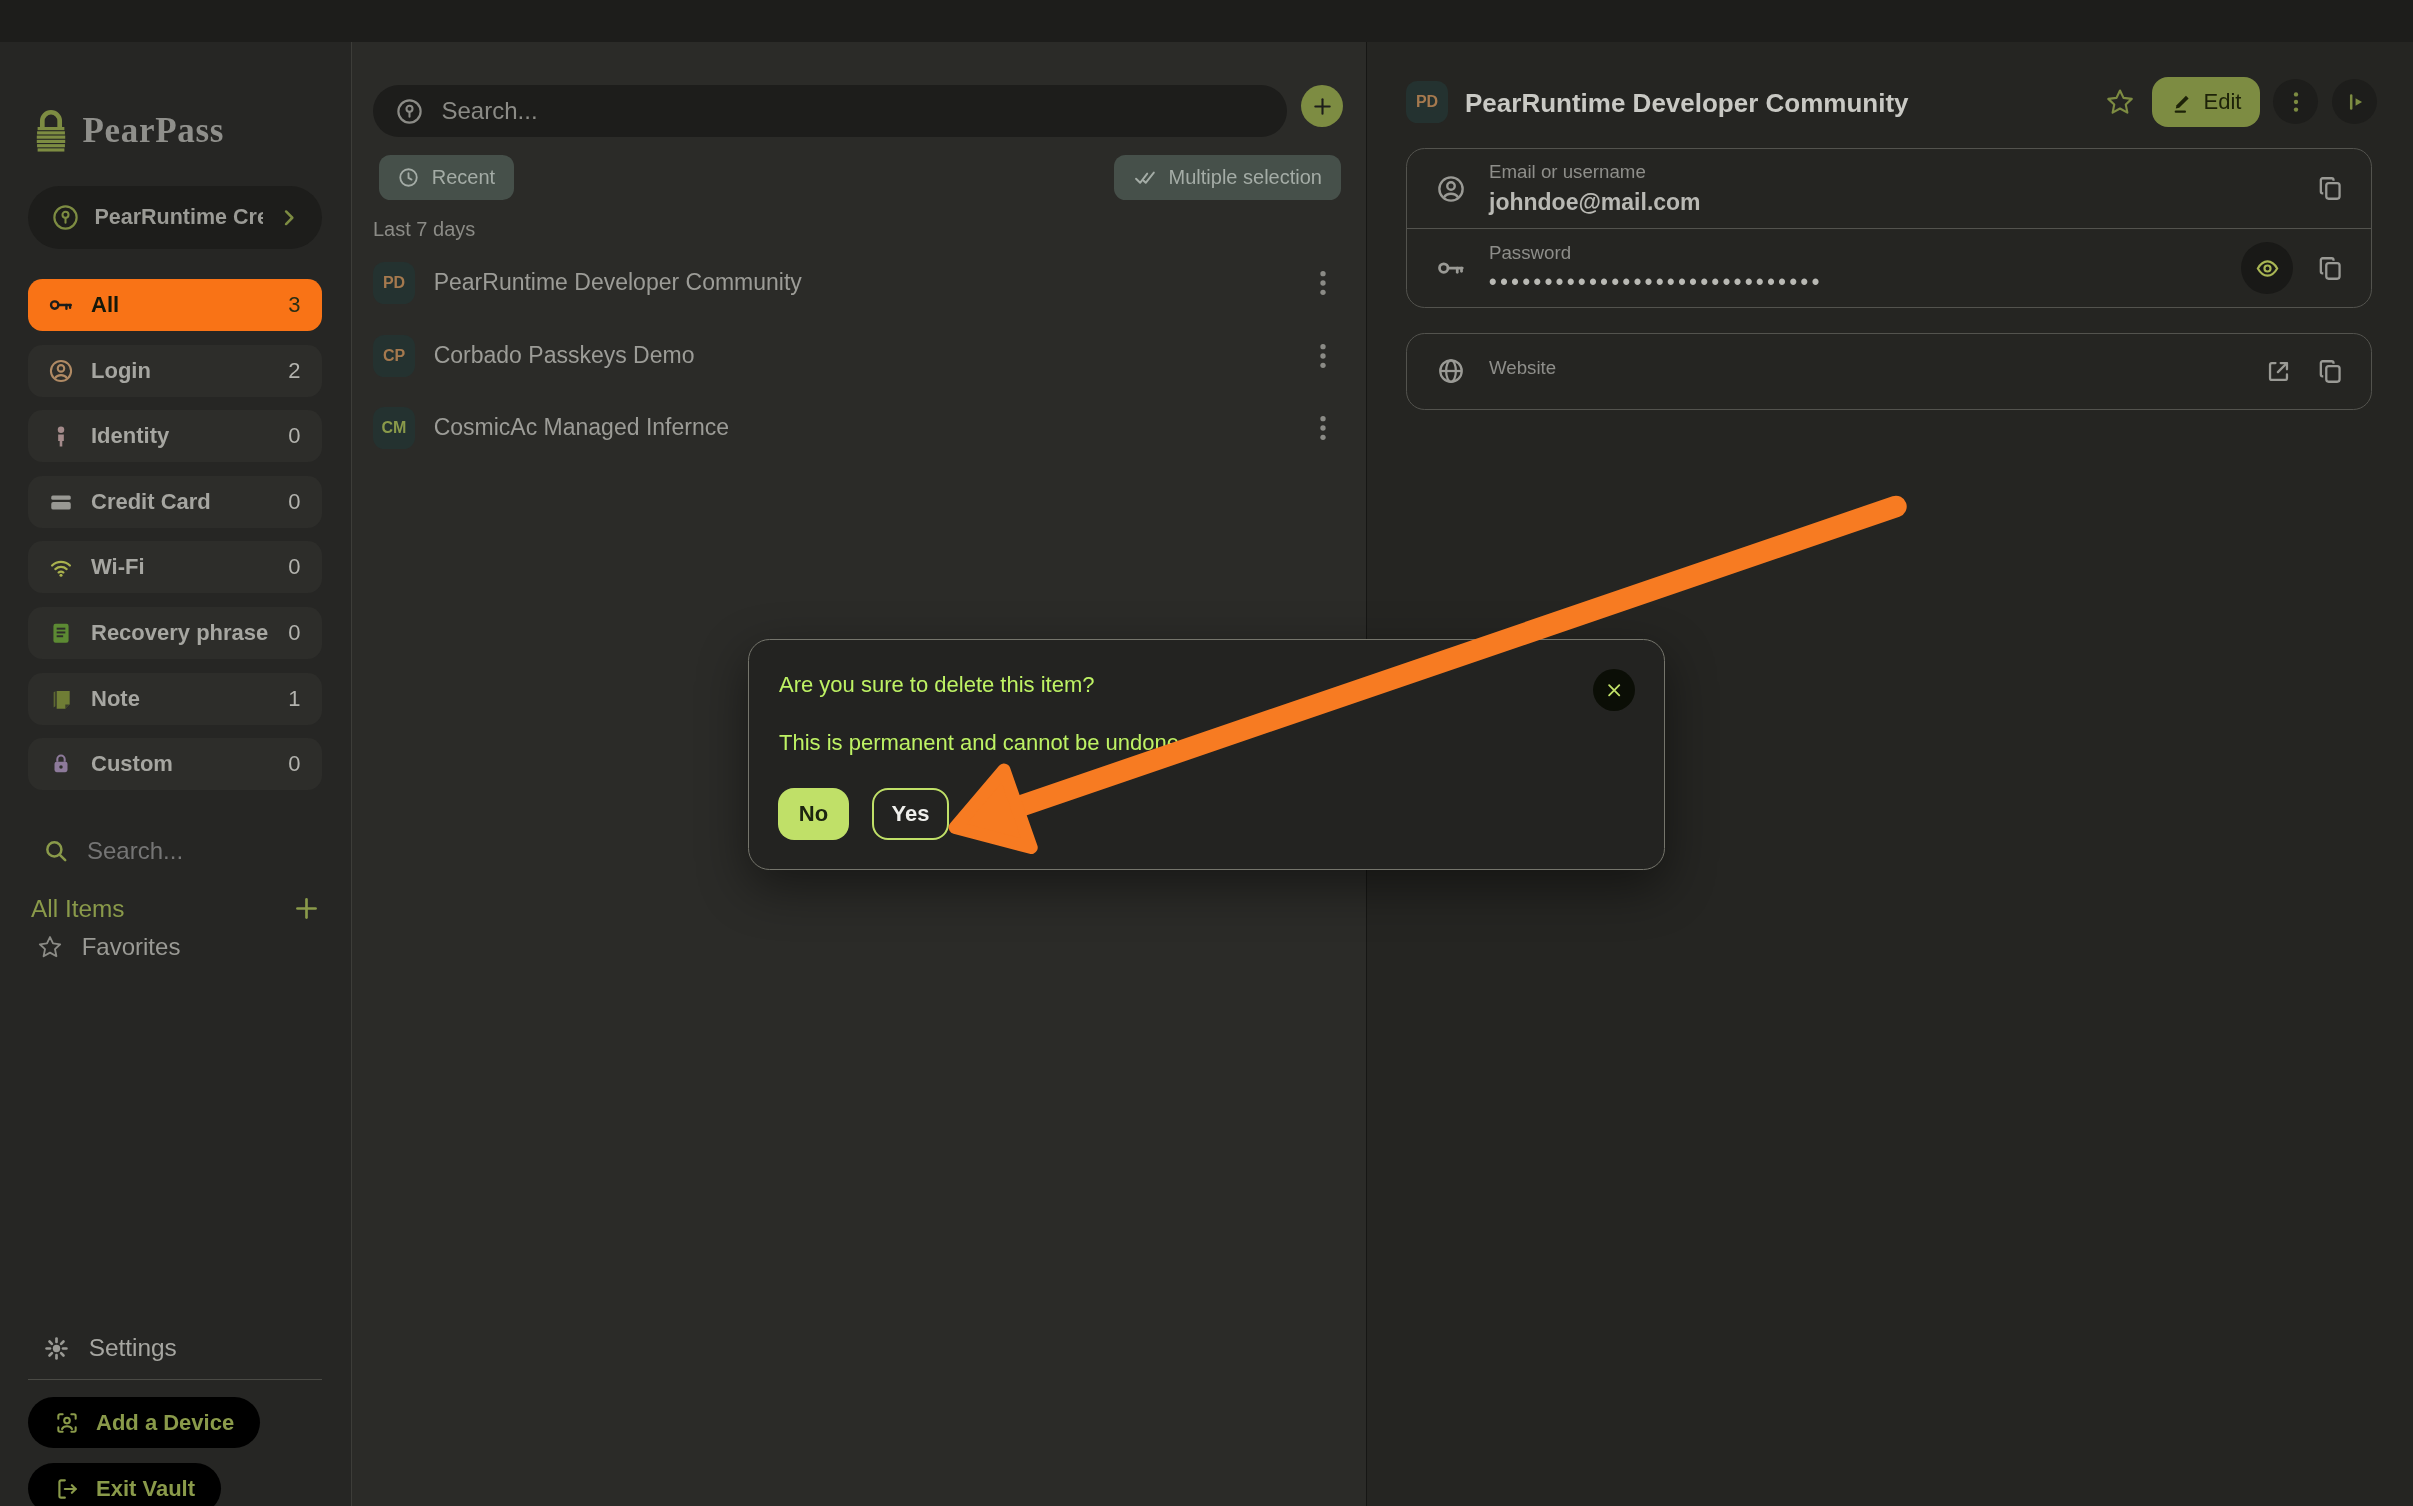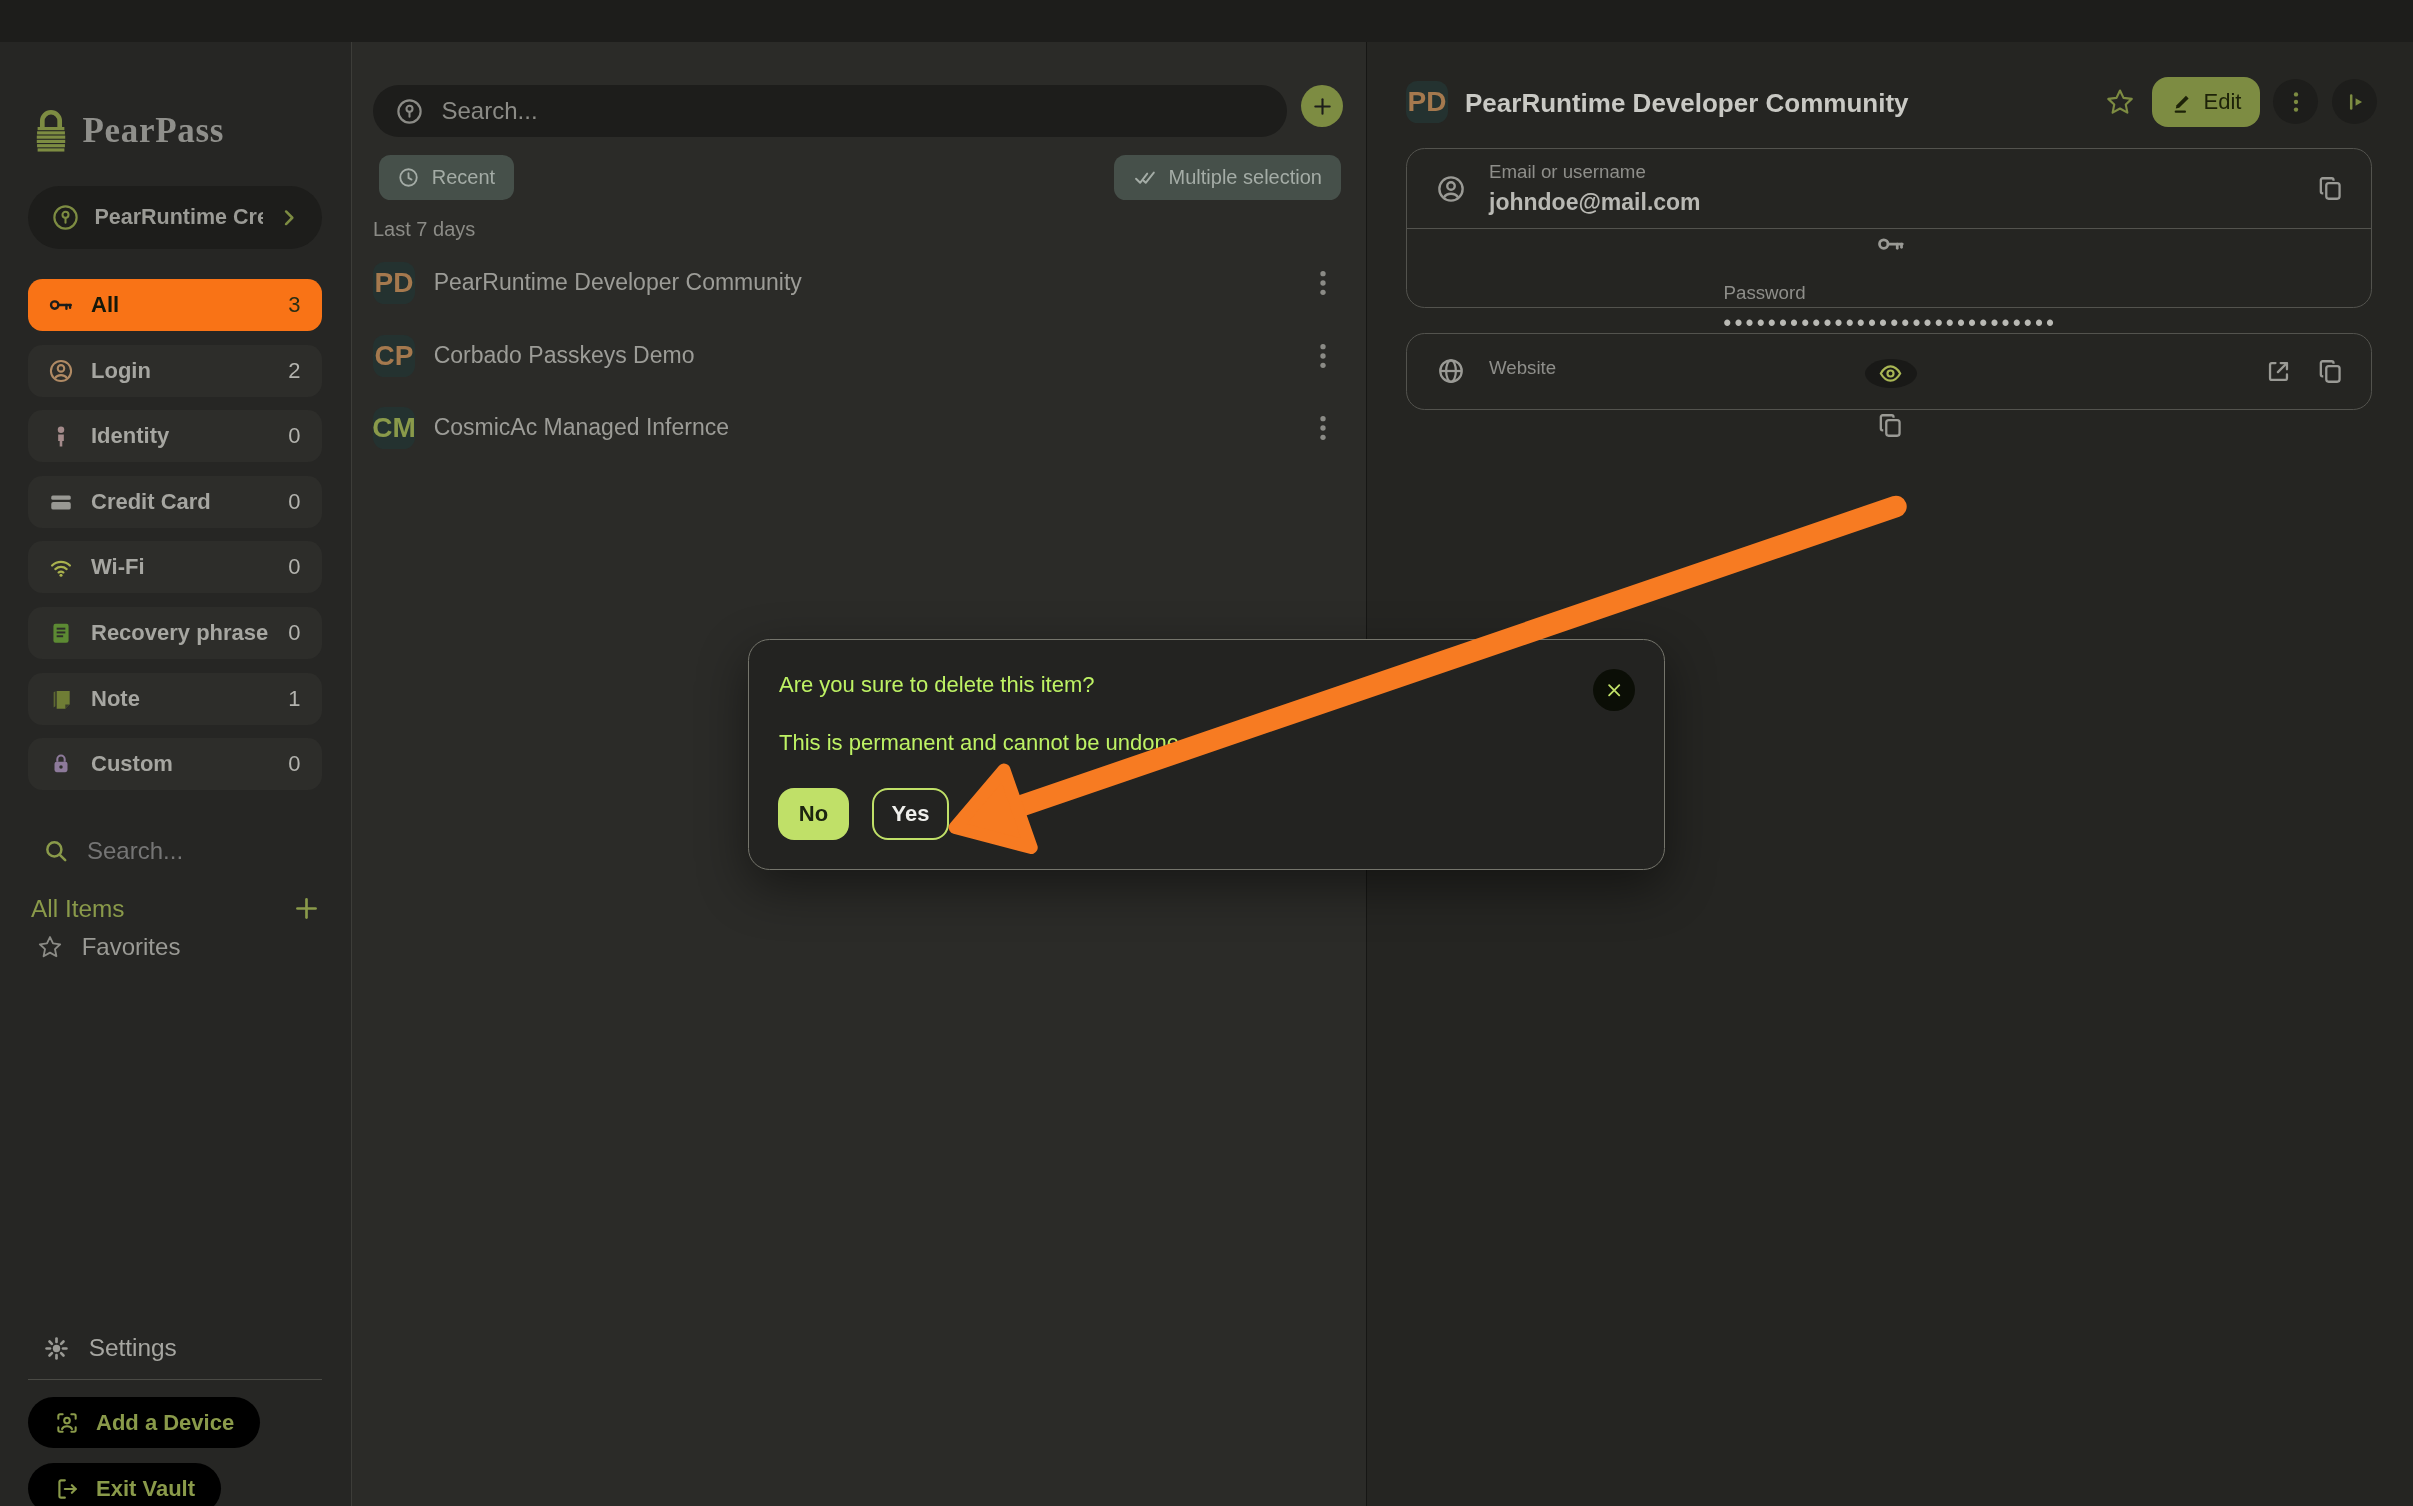--- a/index.html
+++ b/index.html
@@ -31,21 +31,21 @@
   
   .searchbar{display:flex;align-items:center;gap:16px;background:#1d1d1b;border-radius:26px;
              padding:0 21.5px;box-sizing:border-box;}
   .searchbar input{flex:1;background:transparent;border:none;outline:none;color:#cfcfca;
                    font-size:24px;font-family:"Liberation Sans",sans-serif;}
   .searchbar input::placeholder{color:#8b8b86;}
   .chip{display:inline-flex;align-items:center;gap:11.5px;height:45px;border-radius:11.5px;
         background:#46504a;padding:0 18.7px;color:#a4aca6;font-size:20px;cursor:pointer;border:none;}
   .lrow{display:flex;align-items:center;width:971px;height:65px;cursor:pointer;}
   .avatar{width:42px;height:42px;border-radius:11.5px;background:#243230;display:flex;align-items:center;
-          justify-content:center;font-size:28px;font-weight:800;}
+          justify-content:center;font-size:16px;font-weight:800;}
   .tan{color:#a5794e;} .oliveinit{color:#8a9a4a;}
   .lrow .t{margin-left:18.7px;flex:1;font-size:23px;color:#9c9c97;}
   .dots{width:43px;height:43px;display:flex;align-items:center;justify-content:center;background:none;border:none;cursor:pointer;color:#8b8b86;}
   
   .fieldcard{border:1.4px solid #53534e;border-radius:18.7px;box-sizing:border-box;background:transparent;}
   .frow{display:flex;align-items:center;padding:0 26px 0 29px;box-sizing:border-box;gap:23px;}
   .frow .col{flex:1;min-width:0;}
   .flabel{font-size:18.7px;color:#8e8e8a;margin-bottom:6.5px;}
   .fvalue{font-size:23px;font-weight:700;color:#b9b9b4;}
   .iconbtn{background:none;border:none;padding:0;cursor:pointer;display:flex;align-items:center;justify-content:center;color:#9a9a95;}
@@ -446,21 +446,21 @@
           <div class="flabel">Email or username</div>
           <div class="fvalue">johndoe@mail.com</div>
         </div>
         <button class="iconbtn">
           <svg class="ic" width="29" height="29" viewBox="0 0 40 40">
               <use href="#i-copy"></use>
             </svg>
         </button>
       </div>
       <div style="height:1.4px;background:#53534e;"></div>
-      <div class="frow" style="height:78px;flex-direction:column;">
+      <div class="frow" style="height:78px;">
         <svg class="ic" width="30" height="30" style="color:#9a9a95" viewBox="0 0 42 42">
             <use href="#i-keyh"></use>
           </svg>
         <div class="col">
           <div class="flabel">Password</div>
           <div class="fvalue" style="font-size:21.5px;letter-spacing:3.6px;">••••••••••••••••••••••••••••••</div>
         </div>
         <button class="circbtn" style="width:52px;height:52px;background:#191917;color:#a9b654;">
           <svg class="ic" width="27" height="27" viewBox="0 0 38 38">
               <use href="#i-eye"></use>

